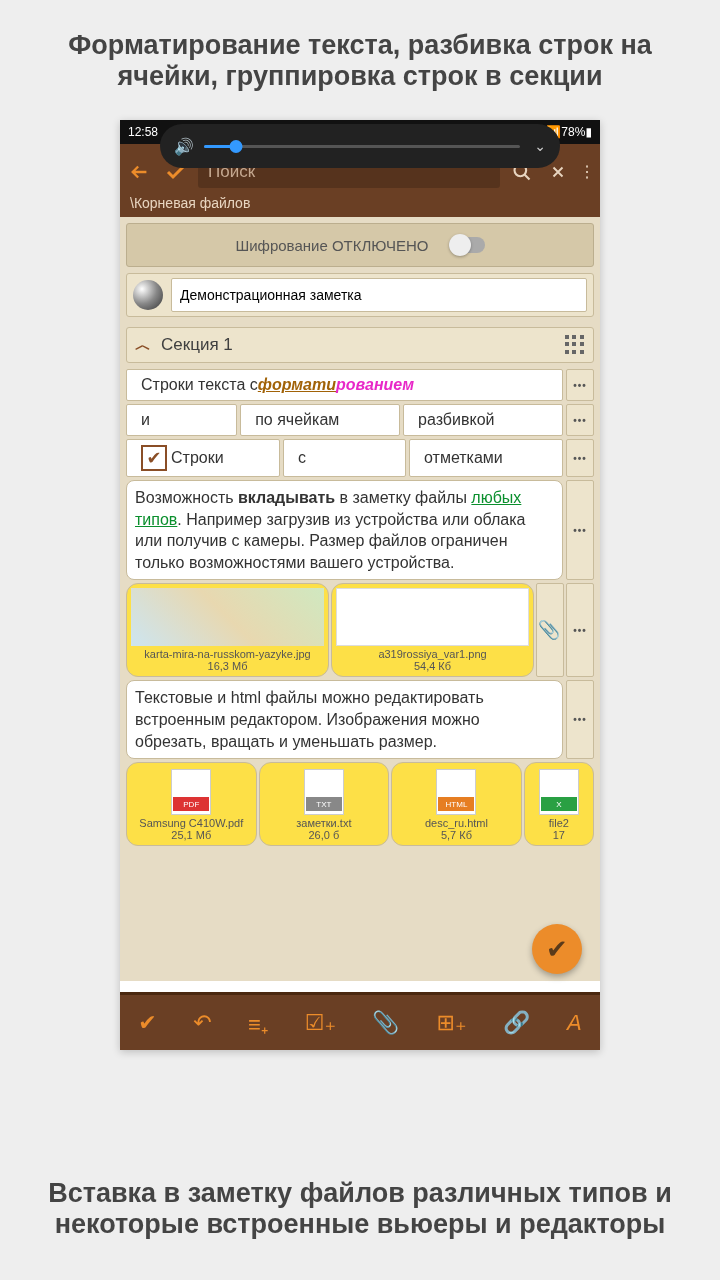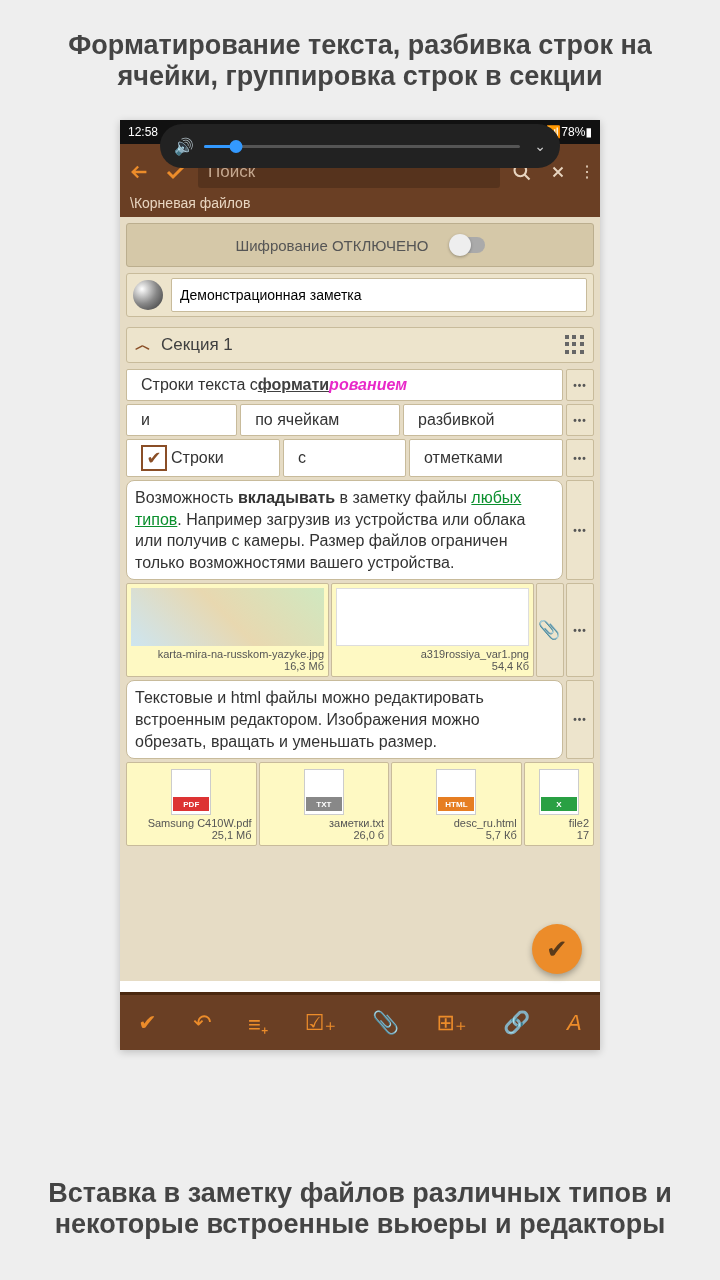--- a/index.html
+++ b/index.html
@@ -30,35 +30,35 @@
 .title-field{flex:1;height:34px;background:#fff;border:1px solid #c8bb9b;border-radius:2px;padding:0 8px;display:flex;align-items:center;font-size:14px}
 .section-hdr{display:flex;align-items:center;background:#ede4cc;border:1px solid #c8bb9b;border-radius:3px;height:36px;padding:0 8px;margin-bottom:6px;gap:10px}
 .chev-up{color:#8a4e26;font-weight:bold}
 .section-title{font-size:17px;color:#404040;flex:1}
 .dots-grid{width:20px;height:20px;display:grid;grid-template-columns:repeat(3,1fr);gap:2px}
 .dots-grid span{width:4px;height:4px;background:#666}
 .row{display:flex;gap:3px;margin-bottom:3px}
 .cell{background:#fff;border:1px solid #c8bb9b;border-radius:2px;padding:5px 14px;font-size:16px;color:#333;display:flex;align-items:center;min-height:32px}
 .more-btn{width:28px;background:#ede4cc;border:1px solid #c8bb9b;border-radius:2px;display:flex;align-items:center;justify-content:center;color:#555;font-weight:bold;letter-spacing:1px;font-size:10px}
 .txt-block{background:#fff;border:1px solid #c8bb9b;border-radius:8px;padding:6px 8px;font-size:16px;color:#333;line-height:1.35;flex:1}
-.fmt-green{color:#404040;font-weight:bold;text-decoration:underline}
+.fmt-green{color:#a16207;font-weight:bold;font-style:italic;text-decoration:underline}
 .fmt-pink{color:#e828c8;font-weight:bold;font-style:italic}
 .bold{font-weight:bold}
 .link{color:#0a8f2d;text-decoration:underline}
 .chk{width:26px;height:26px;border:2px solid #8a4e26;display:flex;align-items:center;justify-content:center;color:#8a4e26;font-size:18px;margin-right:4px}
 .thumbs{display:flex;gap:2px;margin-bottom:3px}
-.thumb-col{flex:1;background:#fef9c3;border:1px solid #c8bb9b;border-radius:2px;padding:4px;text-align:right;font-size:11px;color:#555}
+.thumb-col{flex:1;background:#fde047;border:1px solid #c8bb9b;border-radius:12px;padding:4px;text-align:center;font-size:11px;color:#555}
 .thumb-img{width:100%;height:58px;margin-bottom:2px;display:flex;align-items:center;justify-content:center;font-size:10px}
 .map-thumb{background:linear-gradient(45deg,#cde5f0,#e8d8b0,#d0e8c0)}
 .grad-thumb{background:linear-gradient(135deg,#2a5a4a,#5a3a6a,#8a4a8a)}
 .plane-thumb{background:#fff;border:1px solid #ddd}
 .clip-col{width:28px;background:#ede4cc;border:1px solid #c8bb9b;border-radius:2px;display:flex;align-items:center;justify-content:center;color:#666;font-size:18px}
 .file-ico{width:40px;height:46px;margin:2px auto;position:relative}
 .file-ico::before{content:"";position:absolute;inset:0;background:#fff;border:1px solid #ccc}
-.file-badge{position:absolute;bottom:4px;left:2px;right:2px;height:14px;font-size:8px;color:#fff;display:flex;align-items:center;justify-content:center;font-weight:bold}
+.file-badge{position:absolute;bottom:4px;left:2px;right:2px;height:14px;font-size:8px;color:#fff;display:flex;align-items:center;justify-content:center;font-weight:normal}
 .pdf-b{background:#d33}
 .txt-b{background:#888}
 .html-b{background:#e67e22}
 .xls-b{background:#29a043}
 .fab{position:absolute;right:18px;bottom:76px;width:50px;height:50px;background:#ec8c2a;border-radius:50%;display:flex;align-items:center;justify-content:center;color:#5a3a1a;font-size:26px;box-shadow:0 3px 6px rgba(0,0,0,.3)}
 .bottombar{position:absolute;bottom:0;left:0;right:0;height:58px;background:#6a3f24;display:flex;align-items:center;justify-content:space-around;border-top:3px solid #4a2810}
 .bb-icon{color:#ec8c2a;font-size:22px;cursor:pointer}
 </style>
 </head>
 <body>

